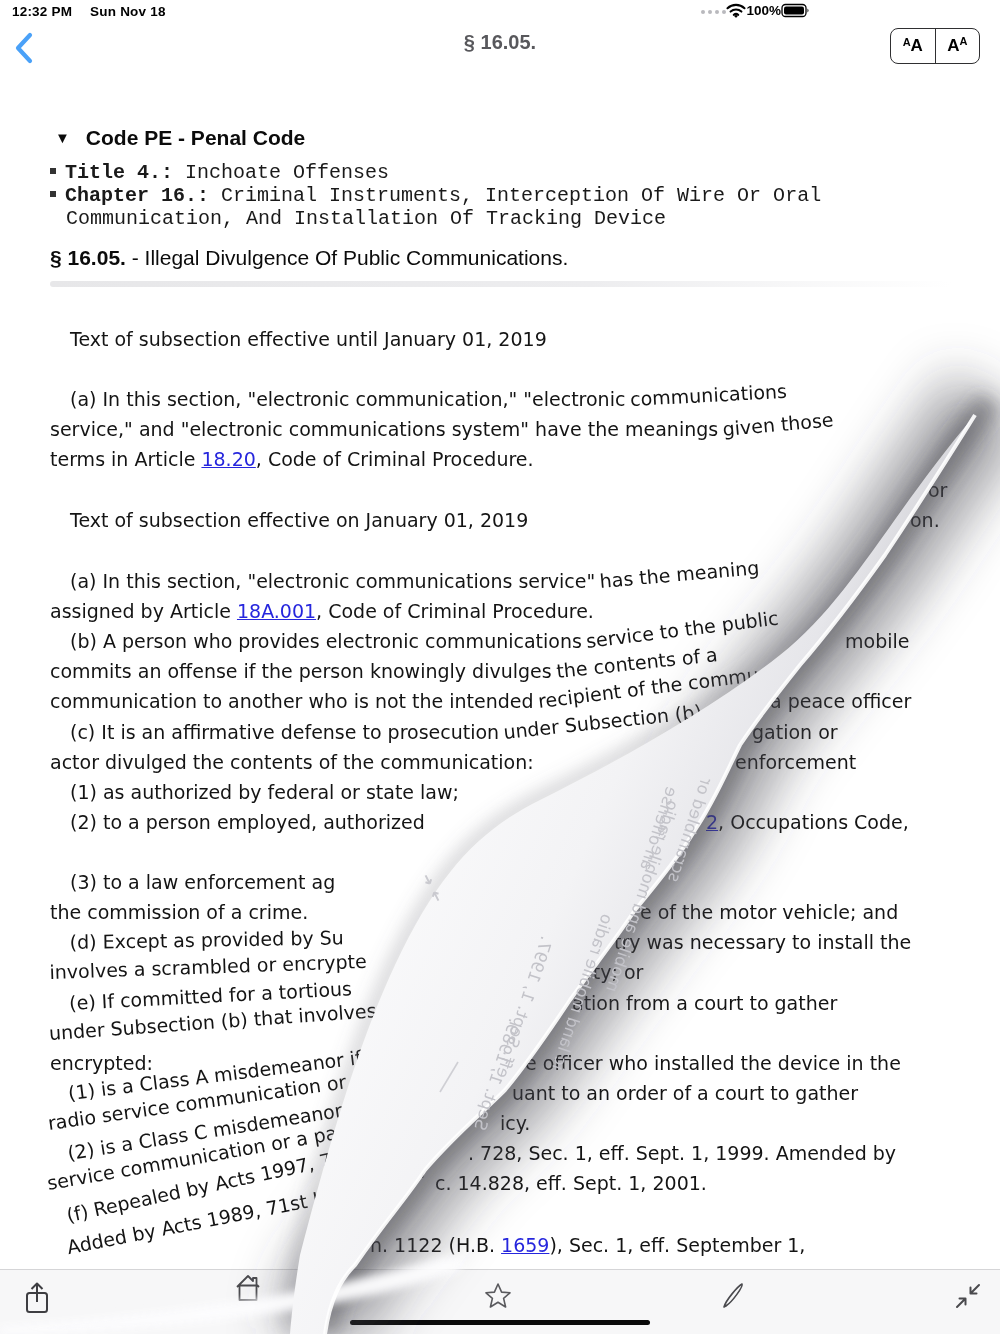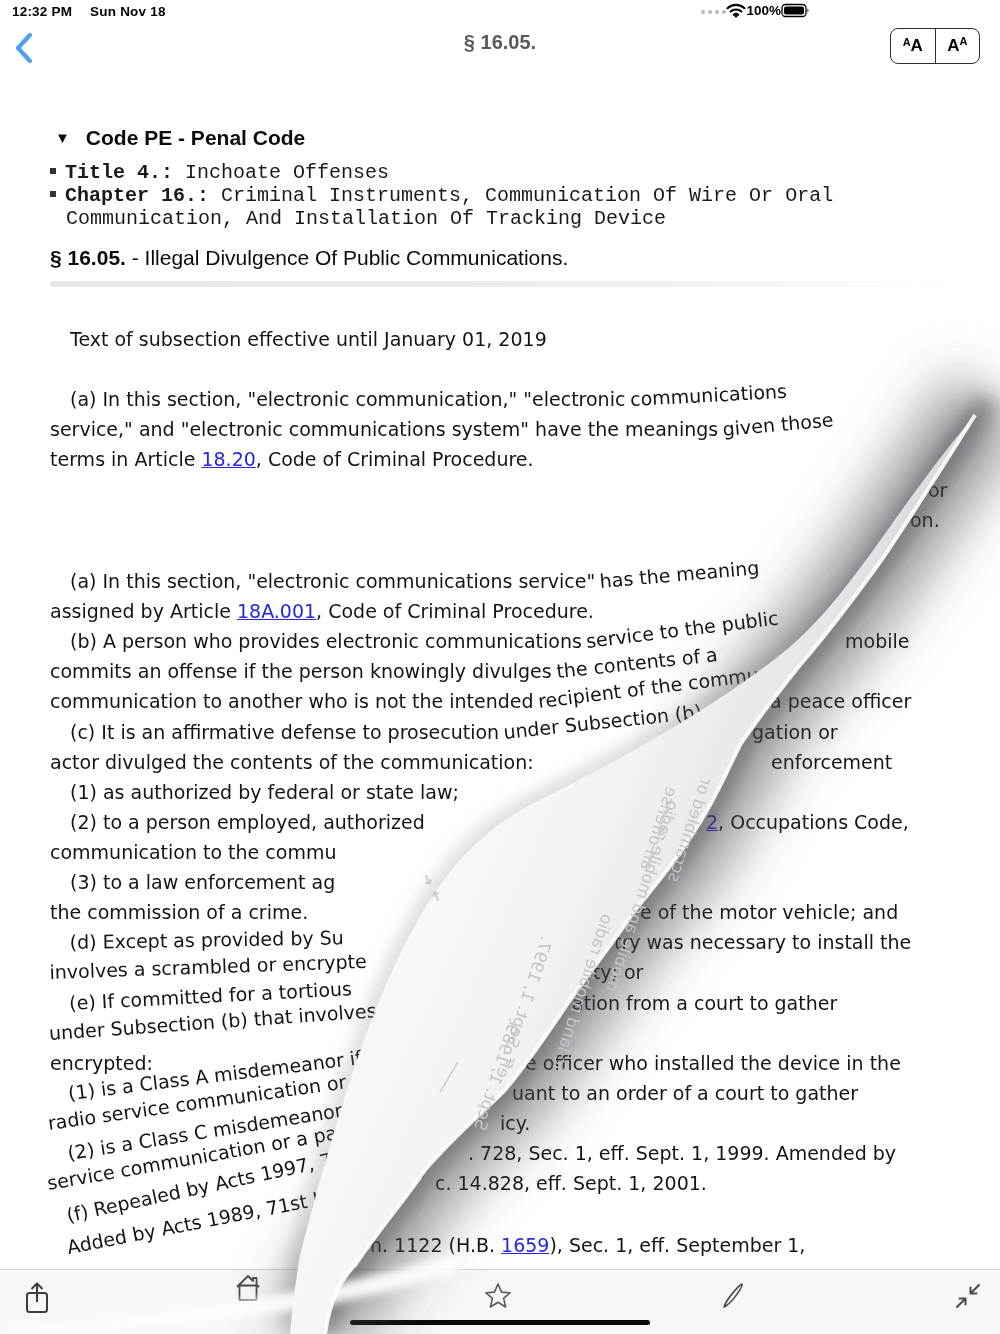--- a/index.html
+++ b/index.html
@@ -104,60 +104,60 @@
     <div class="font-cell">
       <span class="a-lg">A</span>
         <span class="a-sm2">A</span>
     </div>
   </div>
 </div>
 
 <div class="doc-head">
   <div class="code-heading"><span class="tri">▼</span><span>Code PE - Penal Code</span></div>
   <div class="crumb" style="left:50px;top:161px;"><span class="sq"></span><b>Title 4.:</b><span> Inchoate Offenses</span></div>
-  <div class="crumb" style="left:50px;top:184px;"><span class="sq"></span><b>Chapter 16.:</b><span> Criminal Instruments, Communication Of Wire Or Oral</span></div>
+  <div class="crumb" style="left:50px;top:184px;"><span class="sq"></span><b>Chapter 16.:</b><span> Criminal Instruments, Interception Of Wire Or Oral</span></div>
   <div class="crumb" style="left:66px;top:207px;"><span>Communication, And Installation Of Tracking Device</span></div>
   <div class="sec-heading"><b>§ 16.05.</b><span> - Illegal Divulgence Of Public Communications.</span></div>
   <div class="rule"></div>
 </div>
 
 <div id="page-layer">
     <div class="bl" style="left: 70px; top: 324px;"><span>Text of subsection effective until January 01, 2019</span></div>
     <div class="bl" style="left: 70px; top: 384px;"><span>(a) In this section, "electronic communication," "electronic </span><span class="tail" style="transform: rotate(-3deg);">communications</span></div>
     <div class="bl" style="left: 50px; top: 414px;"><span>service," and "electronic communications system" have the meanings </span><span class="tail" style="transform: rotate(-5deg);">given those</span></div>
     <div class="bl" style="left: 50px; top: 444px;"><span>terms in Article </span><span class="lnk">18.20</span><span>, Code of Criminal Procedure.</span></div>
+    <div class="bl" style="left: 70px; top: 505px;"><span>Text of subsection effective on January 01, 2019</span></div>
     <div class="bl" style="left: 70px; top: 566px;"><span>(a) In this section, "electronic communications service" </span><span class="tail" style="transform: rotate(-5deg);">has the meaning</span></div>
     <div class="bl" style="left: 50px; top: 596px;"><span>assigned by Article </span><span class="lnk">18A.001</span><span>, Code of Criminal Procedure.</span></div>
     <div class="bl" style="left: 70px; top: 626px;"><span>(b) A person who provides electronic communications </span><span class="tail" style="transform: rotate(-7deg);">service to the public</span></div>
     <div class="bl" style="left: 50px; top: 656px;"><span>commits an offense if the person knowingly divulges </span><span class="tail" style="transform: rotate(-6deg);">the contents of a</span></div>
     <div class="bl" style="left: 50px; top: 686px;"><span>communication to another who is not the intended </span><span class="tail" style="transform: rotate(-7deg);">recipient of the communi</span></div>
     <div class="bl" style="left: 70px; top: 717px;"><span>(c) It is an affirmative defense to prosecution </span><span class="tail" style="transform: rotate(-6deg);">under Subsection (b)</span></div>
     <div class="bl" style="left: 50px; top: 747px; text-align: center;"><span>actor divulged the contents of the communication:</span></div>
     <div class="bl" style="left: 70px; top: 777px;"><span>(1) as authorized by federal or state law;</span></div>
     <div class="bl" style="left: 70px; top: 807px;"><span>(2) to a person employed, authorized</span></div>
-    <div class="bl" style="left: 50px; top: 837px;"><span>communication to the commu</span></div>
     <div class="bl" style="left: 70px; top: 867px;"><span>(3) to a law enforcement ag</span></div>
     <div class="bl" style="left: 50px; top: 897px; text-align: right;"><span>the commission of a crime.</span></div>
     <div class="bl" style="left: 70px; top: 927px; transform: rotate(-1deg);"><span>(d) Except as provided by Su</span></div>
     <div class="bl" style="left: 50px; top: 957px; transform: rotate(-2deg);"><span>involves a scrambled or encrypte</span></div>
     <div class="bl" style="left: 70px; top: 988px; transform: rotate(-3deg);"><span>(e) If committed for a tortious </span></div>
     <div class="bl" style="left: 50px; top: 1018px; transform: rotate(-4deg);"><span>under Subsection (b) that involves</span></div>
     <div class="bl" style="left: 50px; top: 1048px;"><span>encrypted:</span></div>
     <div class="bl" style="left: 70px; top: 1078px; transform: rotate(-7deg);"><span>(1) is a Class A misdemeanor if th</span></div>
     <div class="bl" style="left: 50px; top: 1108px; transform: rotate(-8deg);"><span>radio service communication or a pag</span></div>
     <div class="bl" style="left: 70px; top: 1138px; transform: rotate(-9deg);"><span>(2) is a Class C misdemeanor if the</span></div>
     <div class="bl" style="left: 50px; top: 1168px; transform: rotate(-10deg);"><span>service communication or a paging ser</span></div>
     <div class="bl" style="left: 70px; top: 1200px; transform: rotate(-12deg);"><span>(f) Repealed by Acts 1997, 75th Leg., </span><span class="tail" style="transform: rotate(-8deg);">ch. 1</span></div>
     <div class="bl" style="left: 70px; top: 1232px; transform: rotate(-11deg);"><span>Added by Acts 1989, 71st Leg., </span><span class="tail" style="transform: rotate(-9deg);">ch. 11,</span></div>
     <div class="bl" style="left: 928px; top: 475px;"><span>or</span></div>
     <div class="bl" style="left: 910px; top: 505px;"><span>on.</span></div>
     <div class="bl" style="left: 845px; top: 626px;"><span>mobile</span></div>
     <div class="bl" style="left: 770px; top: 686px;"><span>a peace officer</span></div>
     <div class="bl" style="left: 752px; top: 717px;"><span>gation or</span></div>
-    <div class="bl" style="left: 735px; top: 747px; margin-left: 36px;"><span>enforcement</span></div>
+    <div class="bl" style="left: 735px; top: 747px;"><span>enforcement</span></div>
     <div class="bl" style="left: 706px; top: 807px;"><span class="lnk">2</span><span>, Occupations Code,</span></div>
     <div class="bl" style="left: 640px; top: 897px;"><span>e of the motor vehicle; and</span></div>
     <div class="bl" style="left: 614px; top: 927px;"><span>try was necessary to install the</span></div>
     <div class="bl" style="left: 585px; top: 957px;"><span>rty; or</span></div>
     <div class="bl" style="left: 525px; top: 1048px;"><span>e officer who installed the device in the</span></div>
     <div class="bl" style="left: 572px; top: 988px;"><span>ation from a court to gather</span></div>
     <div class="bl" style="left: 512px; top: 1078px;"><span>uant to an order of a court to gather</span></div>
     <div class="bl" style="left: 500px; top: 1108px;"><span>icy.</span></div>
     <div class="bl" style="left: 468px; top: 1138px;"><span>. 728, Sec. 1, eff. Sept. 1, 1999. Amended by</span></div>
     <div class="bl" style="left: 435px; top: 1168px;"><span>c. 14.828, eff. Sept. 1, 2001.</span></div>

